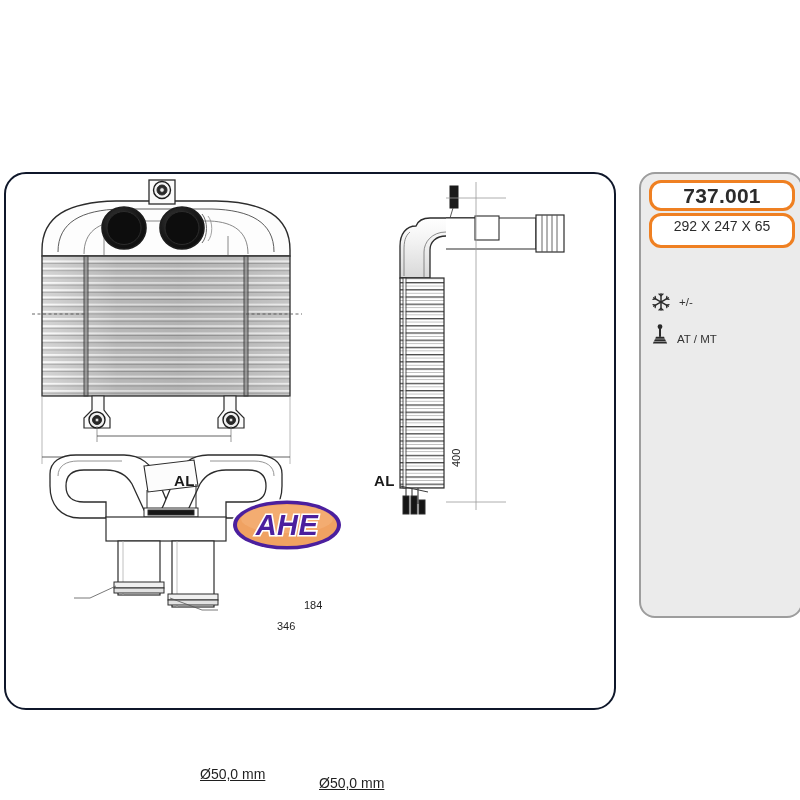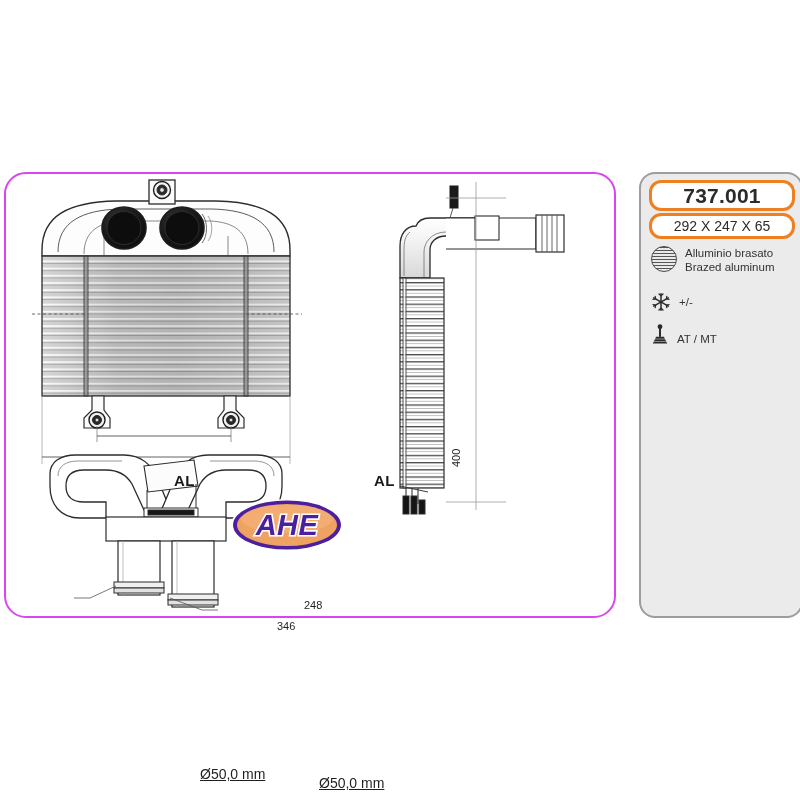--- a/index.html
+++ b/index.html
@@ -14,23 +14,23 @@
     font-family: "Liberation Sans", sans-serif;
     overflow: hidden;
   }
 
   
   #drawing-card {
     position: absolute;
     left: 4px;
     top: 172px;
     width: 612px;
-    height: 446px;
+    height: 538px;
     background: #ffffff;
-    border: 2px solid #d946ef;
+    border: 2px solid #0f172a;
     border-radius: 22px;
     box-sizing: border-box;
   }
 
   
   #spec-panel {
     position: absolute;
     left: 633px;
     top: 172px;
     width: 164px;
@@ -55,21 +55,21 @@
   #part-number-box {
     top: 6px;
     height: 31px;
     line-height: 25px;
     font-size: 21px;
     font-weight: bold;
     letter-spacing: 0.2px;
   }
   #dimensions-box {
     top: 39px;
-    height: 26px;
+    height: 35px;
     line-height: 20px;
     font-size: 14px;
   }
 
   .spec-row {
     position: absolute;
     left: 10px;
     display: flex;
     align-items: flex-start;
     gap: 8px;
@@ -339,41 +339,34 @@
   <div class="al-label" id="al-right">AL</div>
 
   <svg id="ahe-logo" viewBox="0 0 118 60">
     <ellipse cx="59" cy="30" rx="56" ry="26" fill="#ffffff"></ellipse>
     <ellipse cx="59" cy="30" rx="54" ry="24.5" fill="#4b1f9e"></ellipse>
     <ellipse cx="59" cy="30" rx="50" ry="21" fill="#f0a262"></ellipse>
     <ellipse cx="59" cy="24" rx="46" ry="14" fill="#f6b57e" opacity="0.55"></ellipse>
     <text x="59" y="40" text-anchor="middle" font-family="'Liberation Sans', sans-serif" font-size="29" font-weight="bold" font-style="italic" fill="#4b1f9e" stroke="#ffffff" stroke-width="3.2" paint-order="stroke" letter-spacing="0.5">AHE</text>
   </svg>
 
-  <div class="dim-label" id="dim-158">248</div>
+  <div class="dim-label" id="dim-158">184</div>
   <div class="dim-label" id="dim-292">346</div>
   <div class="dim-label" id="dim-400">400</div>
 
   <div class="port-label" id="port-label-left">Ø50,0 mm</div>
   <div class="port-label" id="port-label-right">Ø50,0 mm</div>
 </div>
 
 <div id="spec-panel">
 
   <div class="orange-box" id="part-number-box">737.001</div>
 
   <div class="orange-box" id="dimensions-box">292 X 247 X 65</div>
 
-  <div class="spec-row" id="material-row">
-    <div class="material-icon"></div>
-    <div class="spec-text">
-      <div>Alluminio brasato</div>
-      <div>Brazed aluminum</div>
-    </div>
-  </div>
 
   <div class="spec-row" id="refrigerant-row">
     <svg class="snow-icon" viewBox="0 0 24 24">
       <g stroke="#2b2b2b" stroke-width="1.8" stroke-linecap="round">
         <line x1="12" y1="2" x2="12" y2="22"></line>
         <line x1="3.3" y1="7" x2="20.7" y2="17"></line>
         <line x1="3.3" y1="17" x2="20.7" y2="7"></line>
       </g>
       <g stroke="#2b2b2b" stroke-width="1.5" stroke-linecap="round">
         <path d="M12 4.6 L9.6 2.4 M12 4.6 L14.4 2.4"></path>

